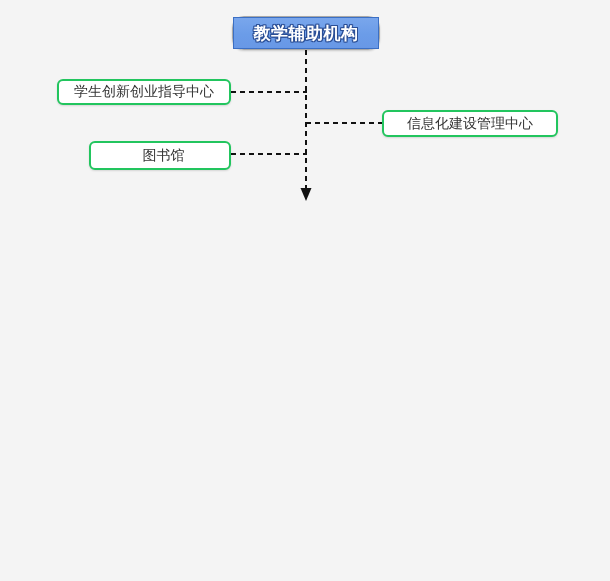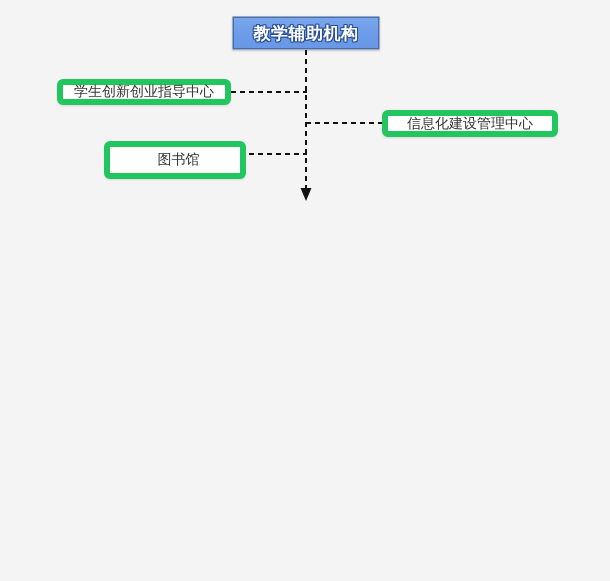--- a/index.html
+++ b/index.html
@@ -37,21 +37,21 @@
     display: flex;
     align-items: center;
     justify-content: center;
     white-space: nowrap;
   }
   
   .node-root {
     border: 1px solid #a8a8a8;
     background: #ffffff;
     padding: 0;
-    border-radius: 1px;
+    border-radius: 12px;
     box-shadow: 0 1px 2px rgba(0,0,0,0.18);
   }
   .node-root .node-body {
     width: 100%;
     height: 100%;
     box-sizing: border-box;
     border: 1px solid #3b6fc4;
     background: linear-gradient(to bottom, #79a6ec 0%, #6b9ce8 55%, #6898e6 100%);
     display: flex;
     align-items: center;
@@ -64,21 +64,21 @@
     letter-spacing: 0.5px;
     text-shadow:
       -1px 0 #2b4f96, 1px 0 #2b4f96,
       0 -1px #2b4f96, 0 1px #2b4f96,
       -1px -1px #2b4f96, 1px -1px #2b4f96,
       -1px 1px #2b4f96, 1px 1px #2b4f96;
   }
   
   .node-leaf {
     background: #ffffff;
-    border: 6px solid #22c55e;
+    border: 2px solid #22c55e;
     border-radius: 6px;
     box-shadow: 0 1px 2px rgba(0,0,0,0.13);
   }
   .node-leaf .node-label {
     color: #333333;
     font-size: 14px;
     font-weight: normal;
   }
 </style>
 </head>
@@ -106,17 +106,17 @@
   </div>
 
   <div class="node node-leaf" style="left:57px; top:79px; width:174px; height:26px;">
     <span class="node-label">学生创新创业指导中心</span>
   </div>
 
   <div class="node node-leaf" style="left:382px; top:110px; width:176px; height:27px;">
     <span class="node-label">信息化建设管理中心</span>
   </div>
 
-  <div class="node node-leaf" style="left:104px; top:141px; width:142px; height:38px;padding-left:7px;">
+  <div class="node node-leaf" style="left:89px; top:141px; width:142px; height:29px;padding-left:7px;">
     <span class="node-label">图书馆</span>
   </div>
 
 </div>
 
 </body></html>

